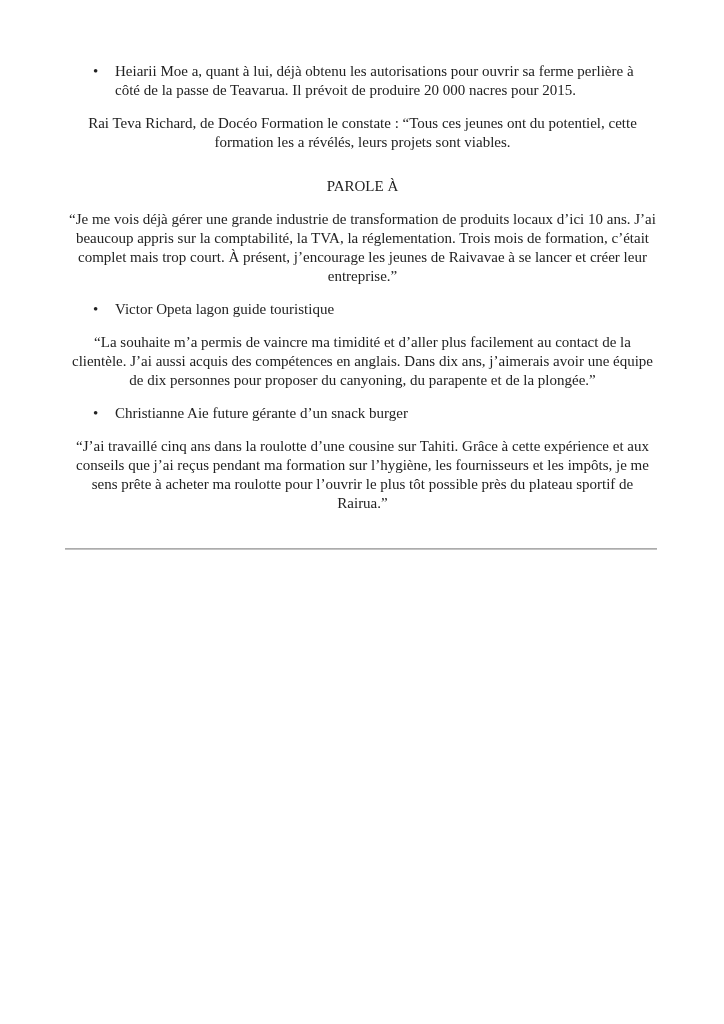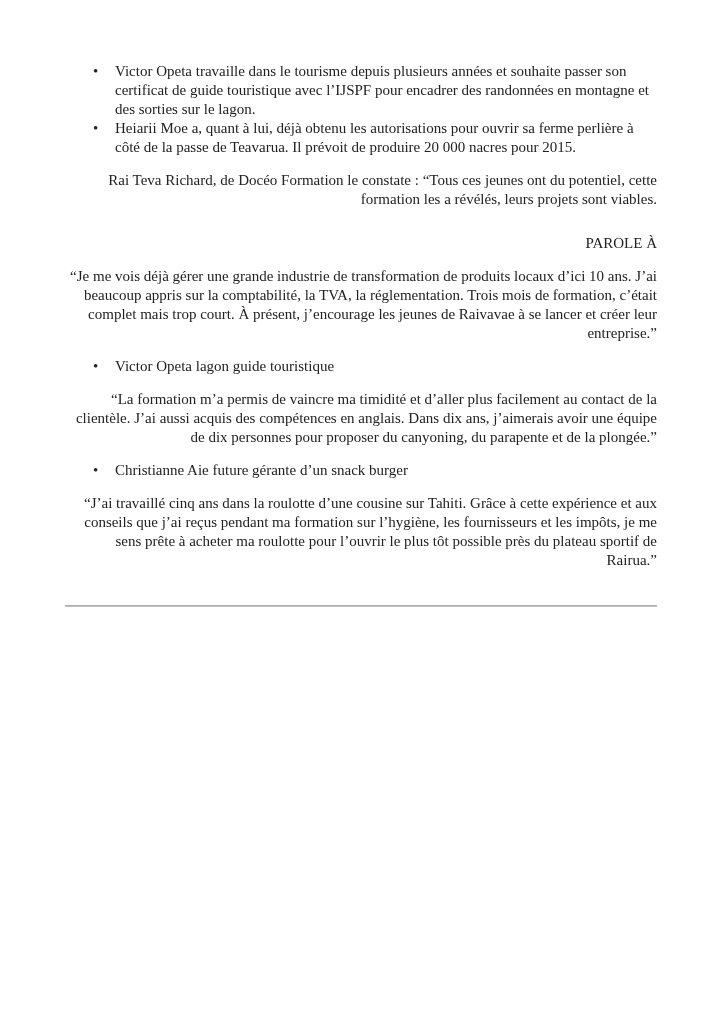--- a/index.html
+++ b/index.html
@@ -19,21 +19,21 @@
     color: #222222;
   }
   .content {
     position: absolute;
     left: 68px;
     top: 62px;
     width: 589px;
   }
   .content p {
     margin: 0 0 14px 0;
-    text-align: right;
+    text-align: center;
   }
   ul.bullets {
     margin: 0 0 14px 0;
     padding: 0;
     list-style: none;
   }
   ul.bullets li {
     position: relative;
     padding-left: 47px;
   }
@@ -56,42 +56,39 @@
   }
 </style>
 </head>
 <body>
 
 <div class="page">
   <div class="content">
 
     <ul class="bullets">
       <li>
-        <span>Victor Opeta travaille dans le tourisme depuis plusieurs années et souhaite passer son certificat de guide touristique avec l’IJSPF pour encadrer des randonnées en montagne et des sorties sur le lagon.</span>
-      </li>
-      <li>
         <span>Heiarii Moe a, quant à lui, déjà obtenu les autorisations pour ouvrir sa ferme perlière à côté de la passe de Teavarua. Il prévoit de produire 20 000 nacres pour 2015.</span>
       </li>
     </ul>
 
     <p>Rai Teva Richard, de Docéo Formation le constate : “Tous ces jeunes ont du potentiel, cette formation les a révélés, leurs projets sont viables.</p>
 
 
     <p class="heading">PAROLE À</p>
 
 
     <p>“Je me vois déjà gérer une grande industrie de transformation de produits locaux d’ici 10 ans. J’ai beaucoup appris sur la comptabilité, la TVA, la réglementation. Trois mois de formation, c’était complet mais trop court. À présent, j’encourage les jeunes de Raivavae à se lancer et créer leur entreprise.”</p>
 
     <ul class="bullets">
       <li>
         <span>Victor Opeta lagon guide touristique</span>
       </li>
     </ul>
 
-    <p>“La formation m’a permis de vaincre ma timidité et d’aller plus facilement au contact de la clientèle. J’ai aussi acquis des compétences en anglais. Dans dix ans, j’aimerais avoir une équipe de dix personnes pour proposer du canyoning, du parapente et de la plongée.”</p>
+    <p>“La souhaite m’a permis de vaincre ma timidité et d’aller plus facilement au contact de la clientèle. J’ai aussi acquis des compétences en anglais. Dans dix ans, j’aimerais avoir une équipe de dix personnes pour proposer du canyoning, du parapente et de la plongée.”</p>
 
     <ul class="bullets">
       <li>
         <span>Christianne Aie future gérante d’un snack burger</span>
       </li>
     </ul>
 
     <p>“J’ai travaillé cinq ans dans la roulotte d’une cousine sur Tahiti. Grâce à cette expérience et aux conseils que j’ai reçus pendant ma formation sur l’hygiène, les fournisseurs et les impôts, je me sens prête à acheter ma roulotte pour l’ouvrir le plus tôt possible près du plateau sportif de Rairua.”</p>
 
     <div class="divider"></div>

